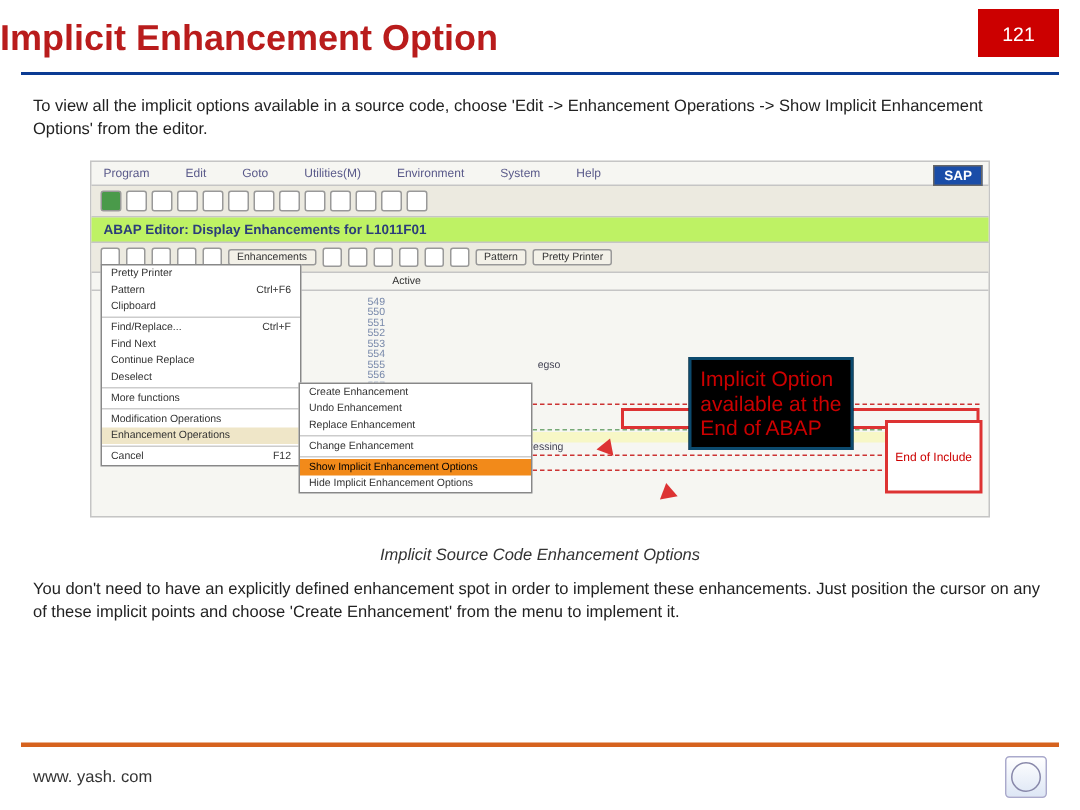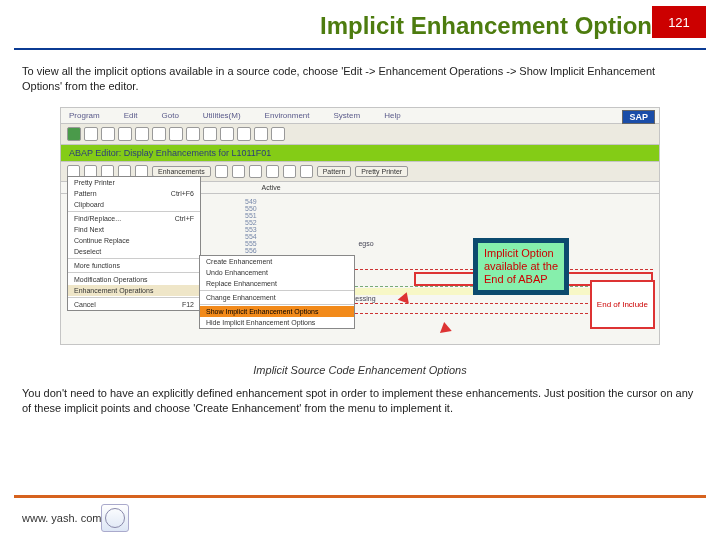--- a/index.html
+++ b/index.html
@@ -1,52 +1,52 @@
 <!DOCTYPE html>
 <html><head>
 <meta charset="utf-8">
 <style>
 *{box-sizing:border-box;margin:0;padding:0;font-family:Arial,Helvetica,sans-serif}
 body{width:720px;height:540px;background:#fff;position:relative;overflow:hidden}
 .header{display:flex;align-items:flex-start}
-.title{flex:1;text-align:right;font-size:24px;font-weight:bold;color:#4d7c0f;padding:12px 0 8px}
+.title{flex:1;text-align:left;font-size:24px;font-weight:bold;color:#b91c1c;padding:12px 0 8px}
 .pagebox{width:54px;height:32px;background:#c00;color:#fff;font-size:13px;display:flex;align-items:center;justify-content:center;margin:6px 14px 0 0}
 .underline{height:2px;background:#0b3b93;margin:0 14px 14px 14px}
 .intro{font-size:11px;color:#222;padding:0 22px 12px 22px;line-height:1.4}
 .sap-wrap{margin:0 60px;border:1px solid #c5c5c5;background:#f6f6f2;font-size:8px;color:#333;position:relative}
 .menubar{display:flex;gap:24px;padding:3px 8px;border-bottom:1px solid #c5c5c5;color:#5a5a8a}
 .sap-logo{position:absolute;right:4px;top:2px;background:#1a4da8;color:#fff;font-weight:bold;font-size:9px;padding:1px 6px;border:1px solid #666}
 .toolbar{display:flex;gap:3px;padding:3px 6px;border-bottom:1px solid #c5c5c5;background:#eceae0}
 .tb{width:14px;height:14px;border:1px solid #999;background:#fff;border-radius:2px}
 .tb.green{background:#4a9a4a}
-.subtitle-bar{background:#84cc16;color:#2b3d7a;font-weight:normal;padding:3px 8px;border-bottom:1px solid #c5c5c5;font-size:9px}
+.subtitle-bar{background:#bef264;color:#2b3d7a;font-weight:bold;padding:3px 8px;border-bottom:1px solid #c5c5c5;font-size:9px}
 .toolbar2{display:flex;align-items:center;gap:4px;padding:3px 6px;border-bottom:1px solid #c5c5c5;background:#eceae0}
 .btn{border:1px solid #999;background:#f3f1e8;padding:1px 5px;border-radius:2px;font-size:7px}
 .tb2{width:13px;height:13px;border:1px solid #999;background:#fff;border-radius:2px}
 .body-area{display:flex;position:relative;height:150px}
 .dropdown{position:absolute;left:6px;top:-18px;width:134px;background:#fff;border:1px solid #888;z-index:5}
 .dd-item{display:flex;justify-content:space-between;padding:2px 6px;font-size:7px;color:#333}
 .dd-sep{height:1px;background:#ccc;margin:1px 0}
 .dd-item.hl{background:#efe6c8}
 .submenu{position:absolute;left:138px;top:61px;width:156px;background:#fff;border:1px solid #888;z-index:6}
 .sm-item{padding:2px 6px;font-size:7px;color:#333}
 .sm-item.orange{background:#f28a1a;color:#000}
 .gutter{width:178px}
 .code-area{flex:1;padding:4px 6px;font-family:"Courier New",monospace;font-size:7px;color:#445;position:relative}
 .ln{color:#7788aa;display:inline-block;width:24px}
-.callout1{position:absolute;right:90px;top:44px;border:5px solid #0c4a6e;background:#86efac;padding:4px 6px;font-size:11px;color:#c00;line-height:1.2;z-index:4}
+.callout1{position:absolute;right:90px;top:44px;border:2px solid #0c4a6e;background:#000000;padding:4px 6px;font-size:14px;color:#c00;line-height:1.2;z-index:4}
 .callout2{position:absolute;right:4px;top:86px;border:2px solid #d33;background:#fff;padding:18px 5px;font-size:8px;color:#c00;z-index:4}
 .dashline{border-top:1px dashed #c33;margin:1px 0}
 .dashline2{border-top:1px dashed #7a7;margin:1px 0}
 .arrow{position:absolute;width:0;height:0;border-left:6px solid transparent;border-right:6px solid transparent;border-bottom:10px solid #d33;transform:rotate(20deg)}
 .caption{text-align:center;font-style:italic;font-size:11px;color:#333;margin:19px 0 10px}
 .outro{font-size:11px;color:#222;padding:0 22px 10px 22px;line-height:1.4}
 .footer{position:absolute;bottom:8px;left:0;right:0}
 .foot-line{height:3px;background:#d6621e;margin:0 14px 6px 14px}
-.foot-row{display:flex;align-items:center;padding:0 22px}
+.foot-row{display:flex;justify-content:space-between;align-items:center;padding:0 22px}
 .url{font-size:11px;color:#333}
 .logo{width:28px;height:28px;border:1px solid #aac;border-radius:3px;background:linear-gradient(#fff,#dde6f5);position:relative}
 .logo:before{content:"";position:absolute;inset:3px;border:1px solid #88a;border-radius:50%}
 .code-line{white-space:pre}
 .hl-row{background:rgba(255,255,0,.18)}
 .red-underline{position:absolute;left:175px;right:6px;height:14px;border:2px solid #d33;top:78px;z-index:3}
 </style>
 </head>
 <body>
 

